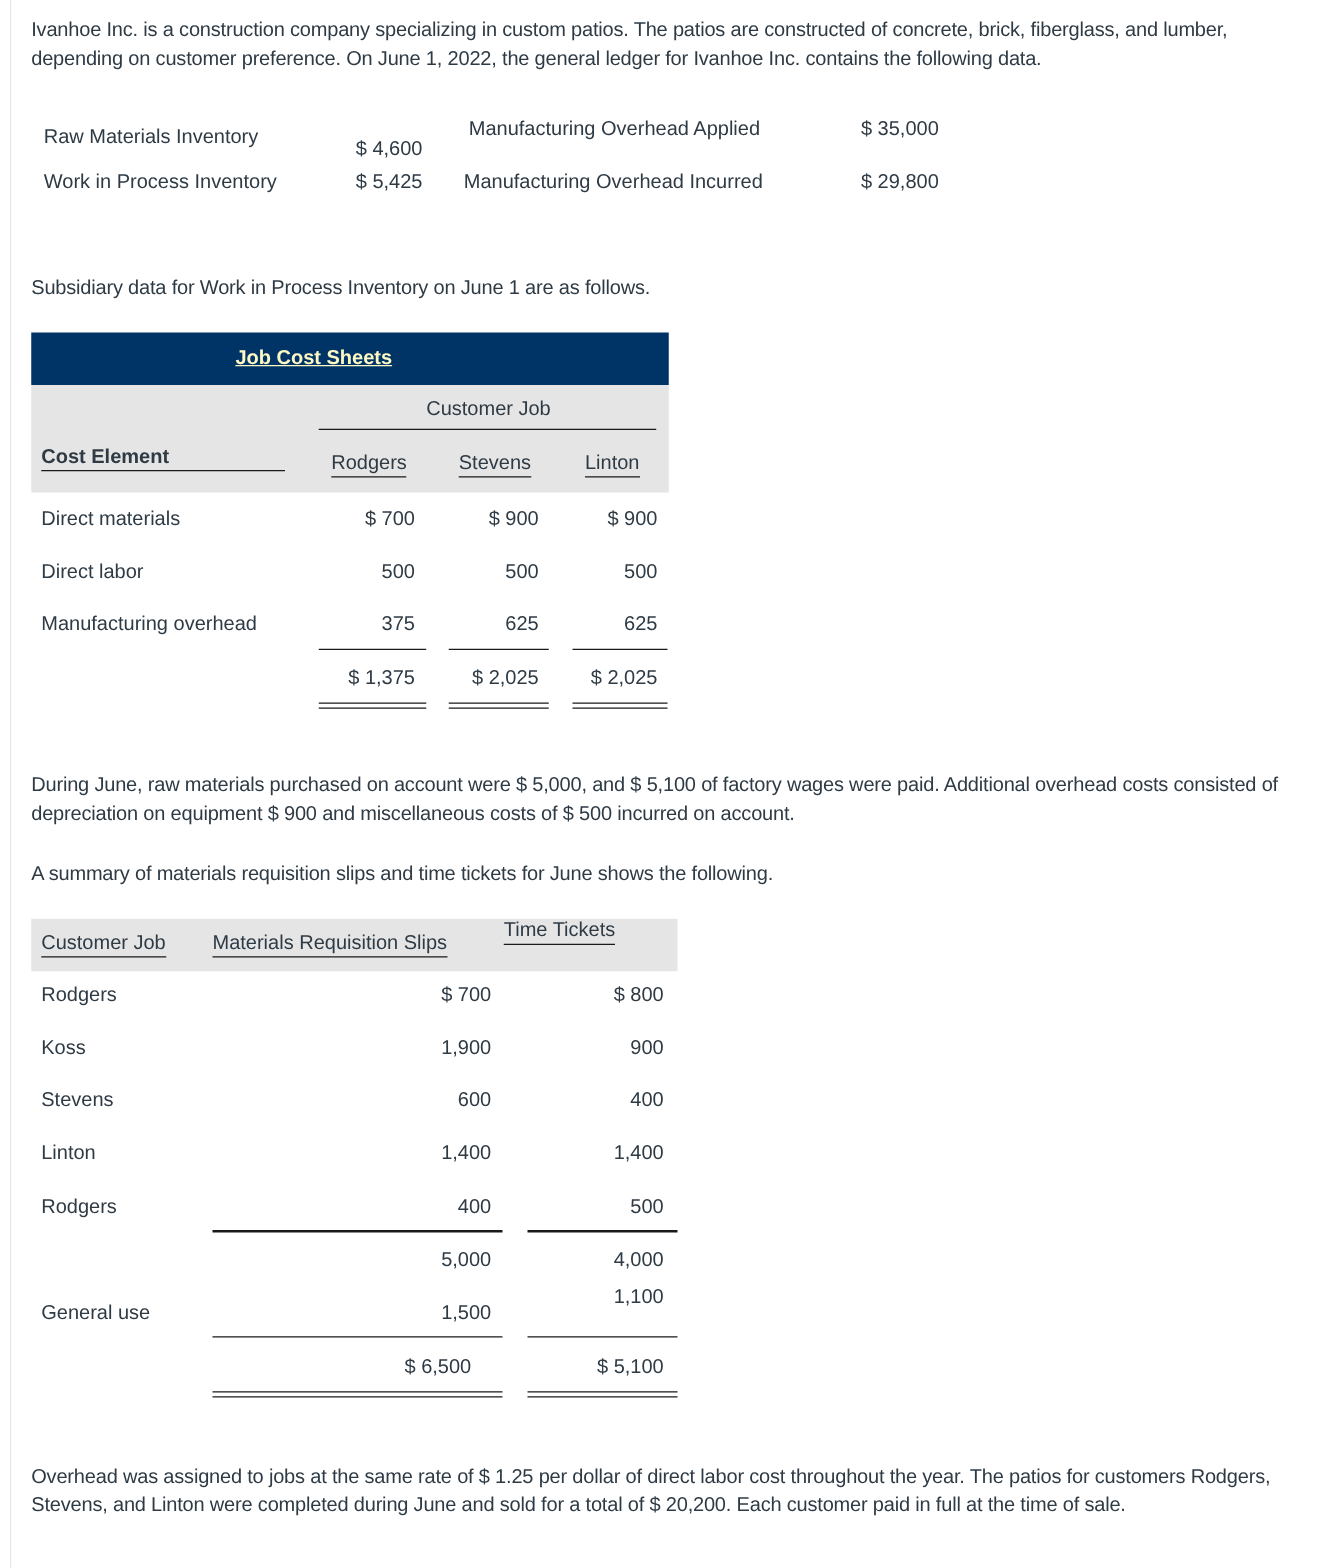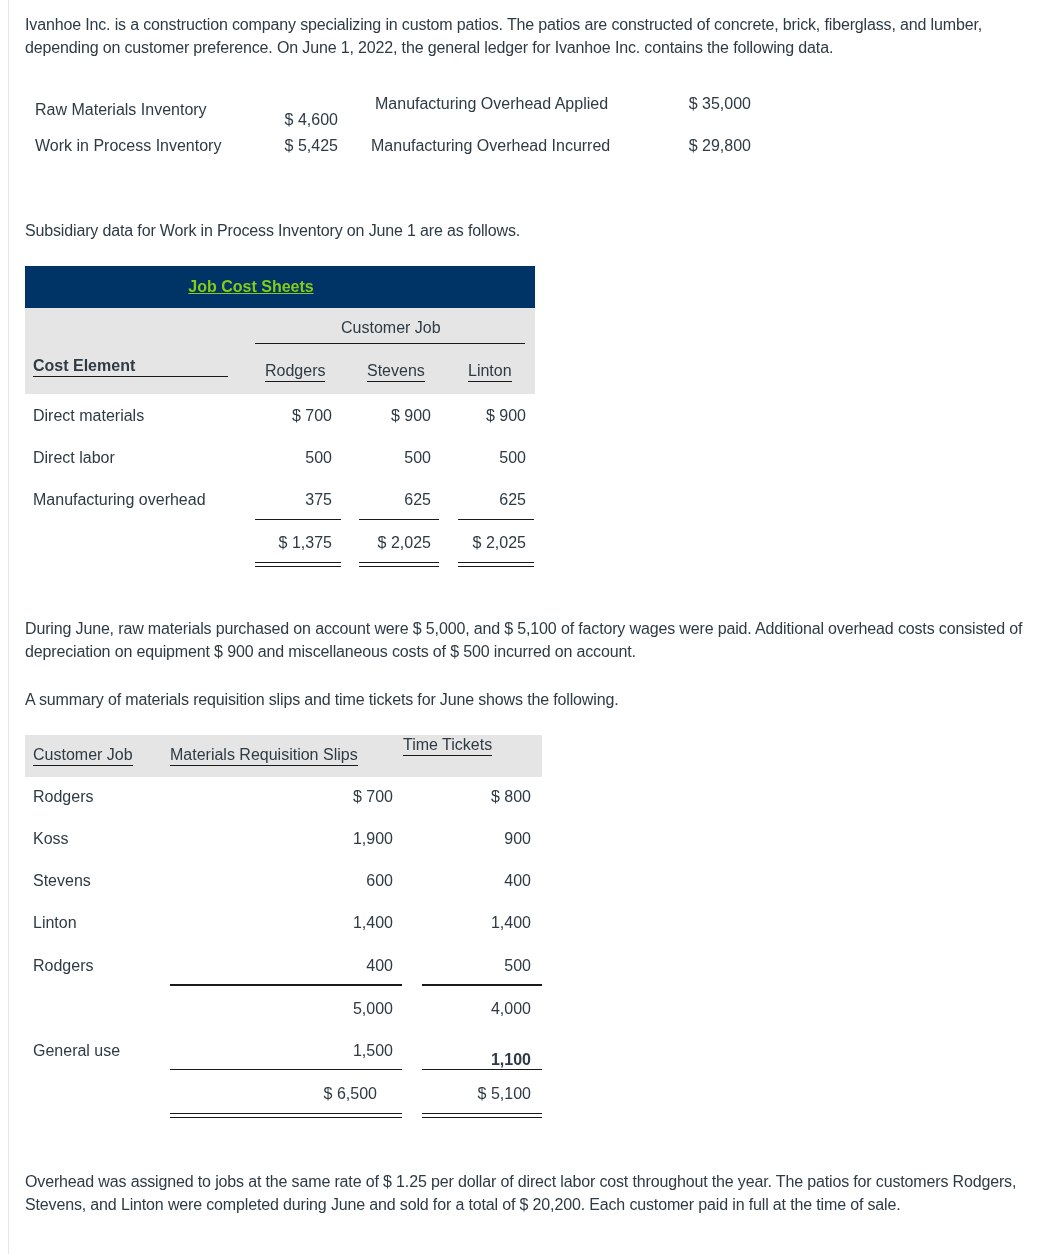--- a/index.html
+++ b/index.html
@@ -24,21 +24,21 @@
     
     .ledger { position: absolute; left: 35px; top: 95px; }
     .ledger .cell { position: absolute; white-space: nowrap; font-size: 16px; }
     .num { text-align: right; }
 
     
     .jc {
       position: absolute; left: 25px; top: 266px; width: 510px;
     }
     .jc-head {
-      height: 42px; background: #003366; color: #84cc16;
+      height: 42px; background: #003366; color: #fef9c3;
       font-weight: bold; text-align: center; line-height: 42px; font-size: 16px;
     }
     .jc-head span { text-decoration: underline; position: relative; left: -29px; }
     .jc-gray { background: #e5e5e5; height: 86px; position: relative; }
     .abs { position: absolute; white-space: nowrap; }
     .ul { border-bottom: 1.5px solid #1a1a1a; padding-bottom: 1px; }
     .jc-body { position: relative; height: 180px; }
     .rule1 { position: absolute; height: 0; border-top: 1.5px solid #1a1a1a; }
     .rule2 { position: absolute; height: 3px; border-top: 1.5px solid #1a1a1a; border-bottom: 1.5px solid #1a1a1a; }
 
@@ -141,21 +141,21 @@
     <div class="abs num" style="left:400px;top:180px;width:106px;">500</div>
 
     <div class="rule1" style="left:145px;top:207px;width:232px;border-top-width:2px;"></div>
     <div class="rule1" style="left:397px;top:207px;width:120px;border-top-width:2px;"></div>
 
     <div class="abs num" style="left:240px;top:223px;width:128px;text-align:right;">5,000</div>
     <div class="abs num" style="left:400px;top:223px;width:106px;">4,000</div>
 
     <div class="abs" style="left:8px;top:265px;">General use</div>
     <div class="abs num" style="left:240px;top:265px;width:128px;">1,500</div>
-    <div class="abs num" style="left:400px;top:274px;width:106px;font-weight:bold;">1,100</div>
+    <div class="abs num" style="left:400px;top:252px;width:106px;">1,100</div>
 
     <div class="rule1" style="left:145px;top:292px;width:232px;"></div>
     <div class="rule1" style="left:397px;top:292px;width:120px;"></div>
 
     <div class="abs num" style="left:224px;top:308px;width:128px;">$ 6,500</div>
     <div class="abs num" style="left:400px;top:308px;width:106px;">$ 5,100</div>
 
     <div class="rule2" style="left:145px;top:336px;width:232px;"></div>
     <div class="rule2" style="left:397px;top:336px;width:120px;"></div>
   </div>

